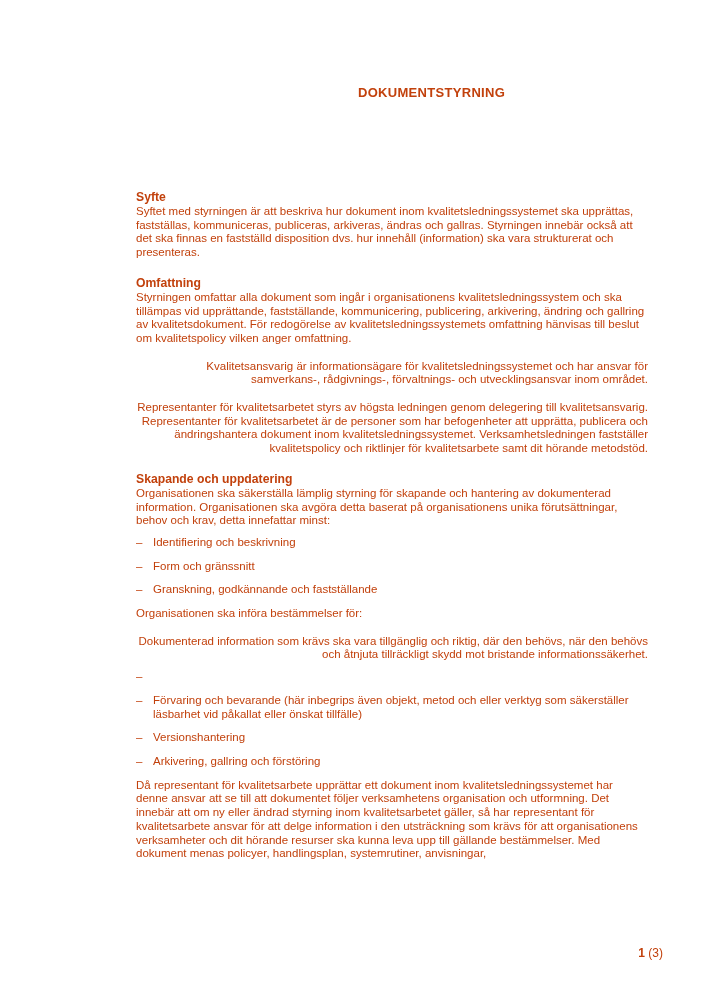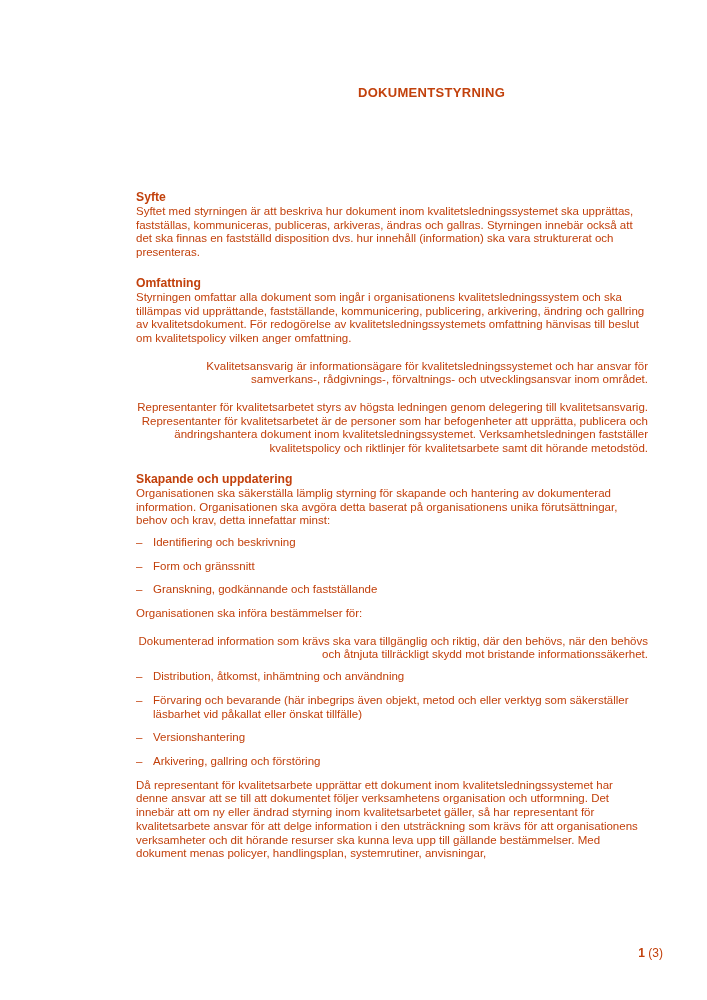--- a/index.html
+++ b/index.html
@@ -115,21 +115,20 @@
         <span class="li-text">Granskning, godkännande och fastställande</span>
       </div>
     </div>
 
     <p>Organisationen ska införa bestämmelser för:</p>
     <p>Dokumenterad information som krävs ska vara tillgänglig och riktig, där den behövs, när den behövs och åtnjuta tillräckligt skydd mot bristande informationssäkerhet.</p>
 
     <div class="dash-list">
       <div class="dash-item">
         <span class="marker">–</span>
-        <span class="li-text">Distribution, åtkomst, inhämtning och användning</span>
       </div>
       <div class="dash-item">
         <span class="marker">–</span>
         <span class="li-text">Förvaring och bevarande (här inbegrips även objekt, metod och eller verktyg som säkerställer läsbarhet vid påkallat eller önskat tillfälle)</span>
       </div>
       <div class="dash-item">
         <span class="marker">–</span>
         <span class="li-text">Versionshantering</span>
       </div>
       <div class="dash-item">

